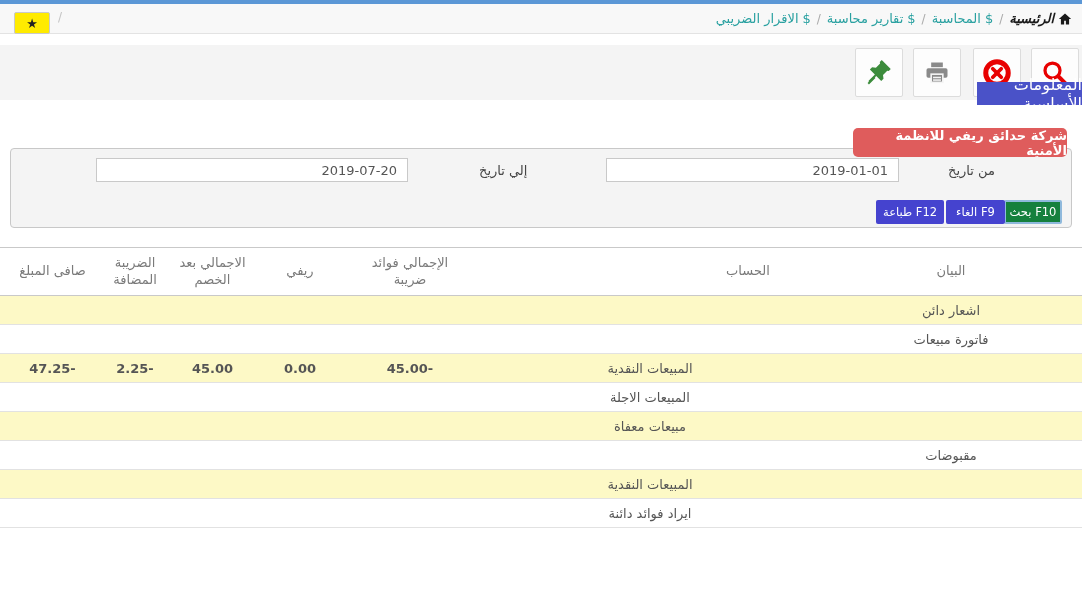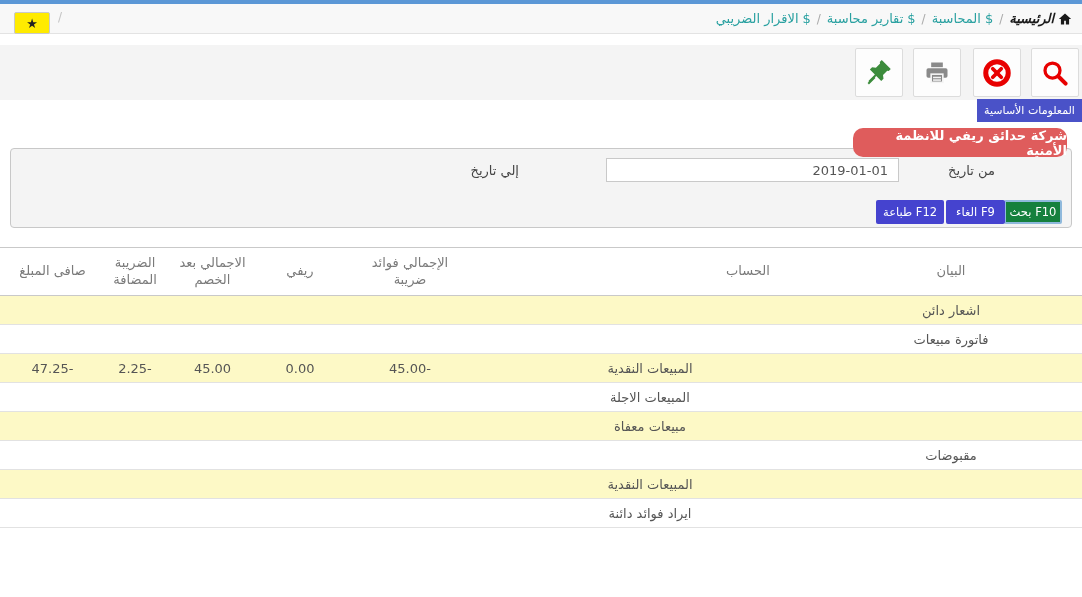--- a/index.html
+++ b/index.html
@@ -23,47 +23,47 @@
   
   .toolbar{position:absolute;top:45px;left:0;width:1082px;height:55px;background:#f4f4f4;}
   .tool-btn{position:absolute;top:3px;width:48px;height:49px;background:#fdfdfd;border:1px solid #dcdcdc;border-radius:2px;display:flex;align-items:center;justify-content:center;cursor:pointer;padding:0;}
   .tool-btn svg{display:block;}
   #btn-search{left:1031px;} 
   #btn-cancel{left:973px;}
   #btn-print{left:913px;}
   #btn-pin{left:855px;}
 
   
-  .info-tab{position:absolute;top:99px;left:977px;width:105px;height:23px;background:#4a52c8;color:#fff;font-size:11px;display:flex;align-items:center;justify-content:center;cursor:pointer;}
-
-  
-  .banner{position:absolute;top:128px;left:853px;width:214px;height:29px;background:#df5c5c;border-radius:10px;color:#fff;font-size:13px;font-weight:bold;display:flex;align-items:center;justify-content:center;z-index:3;}
+  .info-tab{position:absolute;top:82px;left:977px;width:105px;height:23px;background:#4a52c8;color:#fff;font-size:16px;display:flex;align-items:center;justify-content:center;cursor:pointer;}
+
+  
+  .banner{position:absolute;top:128px;left:853px;width:214px;height:29px;background:#df5c5c;border-radius:5px;color:#fff;font-size:13px;font-weight:bold;display:flex;align-items:center;justify-content:center;z-index:3;}
 
   
   .panel{position:absolute;top:148px;left:10px;width:1060px;height:78px;background:#f4f4f4;border:1px solid #c8c8c8;border-radius:4px;}
   .field-label{position:absolute;font-size:13px;color:#444;white-space:nowrap;}
   #lbl-from{left:933px;top:14px;width:55px;text-align:center;}
-  #lbl-to{left:448px;top:14px;width:60px;text-align:right;}
+  #lbl-to{left:468px;top:14px;width:60px;text-align:left;}
   .date-input{position:absolute;top:9px;height:24px;border:1px solid #c9c9c9;background:#fff;font-family:"DejaVu Sans",sans-serif;font-size:13px;color:#555;direction:ltr;text-align:right;padding:0 10px;box-sizing:border-box;}
   #inp-from{left:595px;width:293px;}
   #inp-to{left:85px;width:312px;}
   .btn{position:absolute;top:51px;height:24px;border:none;border-radius:2px;color:#fff;font-family:"DejaVu Sans",sans-serif;font-size:11.5px;direction:ltr;text-align:center;cursor:pointer;padding:0;}
   #btn-f10{left:993px;width:58px;background:#15803d;border:2px solid #8fb9dc;}
   #btn-f9{left:935px;width:59px;background:#4543cf;}
   #btn-f12{left:865px;width:68px;background:#4543cf;}
 
   
   .report{position:absolute;top:247px;left:0;width:1082px;border-collapse:collapse;table-layout:fixed;font-size:13px;}
   .report thead th{height:48px;border-top:1px solid #c9c9c9;border-bottom:1px solid #c9c9c9;background:#fff;color:#7a7a7a;font-weight:normal;text-align:center;vertical-align:middle;line-height:1.3;padding:2px 4px;box-sizing:border-box;}
   .report thead th.h-hisab{padding-left:200px;text-align:center;}
   .report thead th.h-tnt{padding:2px 14px;}
   .report tbody td{height:29px;border-bottom:1px solid #e2e2e2;color:#555;text-align:center;vertical-align:middle;padding:0 4px;overflow:hidden;white-space:nowrap;box-sizing:border-box;}
   .report tbody tr.odd td{background:#fdf9c6;}
   .report tbody tr.even td{background:#fff;}
-  .report td.num{direction:ltr;}
+  .report td.num{direction:ltr;font-weight:bold;}
   .c-bayan{width:262px;}.c-hisab{width:340px;}.c-tnt{width:140px;}
   .c-disc{width:80px;}.c-tad{width:95px;}.c-vat{width:60px;}.c-net{width:105px;}
 </style>
 </head>
 <body>
 
 <div class="screen">
 
   <div class="topbar"></div>
 
@@ -130,20 +130,21 @@
   </div>
 
   <div class="info-tab">المعلومات الأساسية</div>
 
   <div class="banner">شركة حدائق ريفي للانظمة الأمنية</div>
 
   <div class="panel">
     <span class="field-label" id="lbl-from">من تاريخ</span>
     <input class="date-input" id="inp-from" value="2019-01-01" style="">
     <span class="field-label" id="lbl-to">إلي تاريخ</span>
+    <input class="date-input" id="inp-to" value="2019-07-20" style="">
     <button class="btn" id="btn-f10">بحث F10</button>
     <button class="btn" id="btn-f9">الغاء F9</button>
     <button class="btn" id="btn-f12">طباعة F12</button>
   </div>
 
   <table class="report">
     <colgroup>
       <col class="c-bayan">
         <col class="c-hisab">
         <col class="c-tnt">

